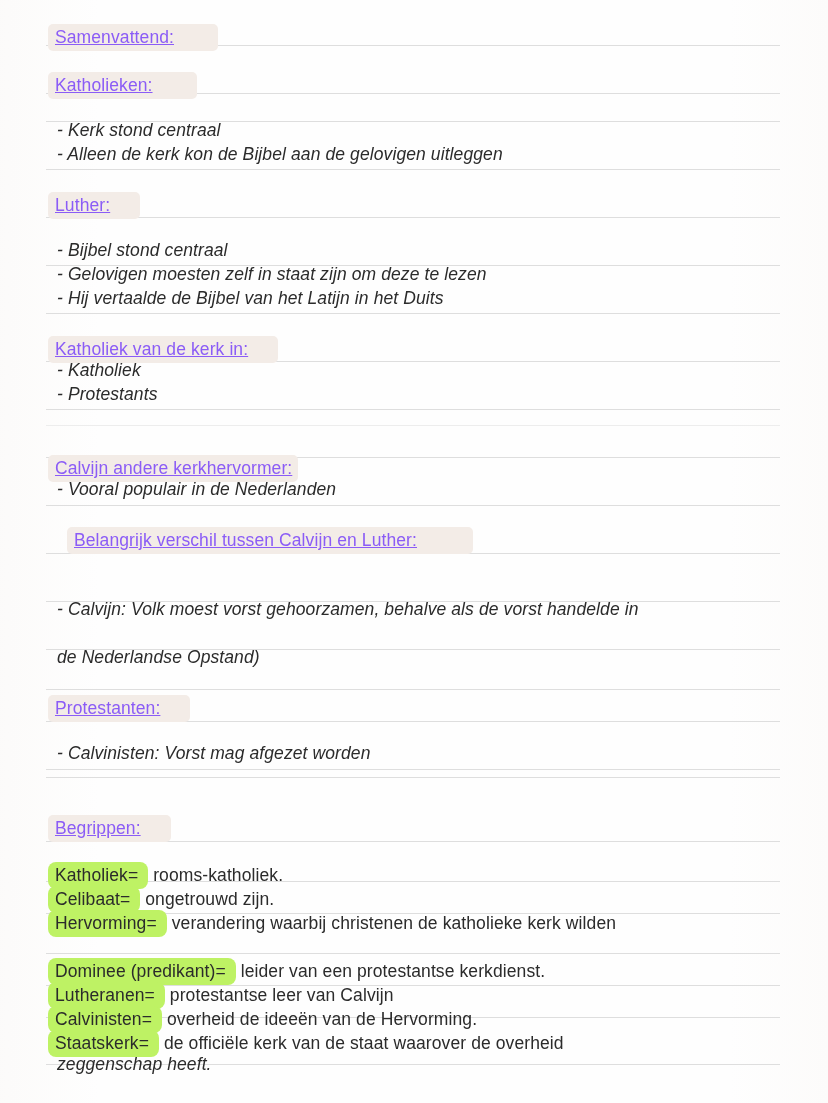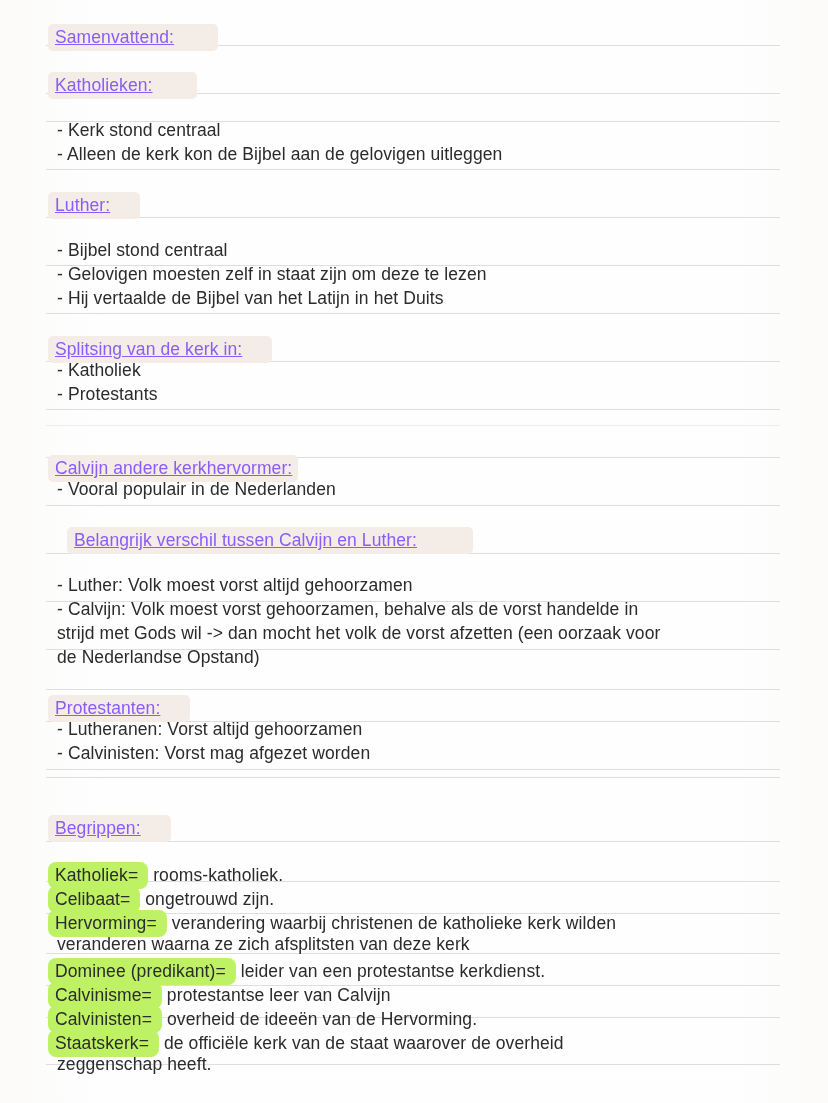--- a/index.html
+++ b/index.html
@@ -89,21 +89,21 @@
 
   
   .term {
     display: inline-block;
     padding: 3px 10px 4px 7px;
     margin-left: -7px;
     border-radius: 8px;
     background: #bef264;
   }
 
-  .plain { color: #2b2b2b; }
+  .plain { color: #2b2b2b; font-style: italic; }
 </style>
 </head>
 <body>
 
 <div id="page">
 
   <div id="paper-tint"></div>
 
   <div id="rules">
     <div class="rule" style="top:45px"></div>
@@ -149,67 +149,63 @@
 
     <div class="line" style="left:55px; top:192px">
       <span class="hl wide3">Luther:</span>
     </div>
 
     <div class="line plain" style="left:57px; top:240px">- Bijbel stond centraal</div>
     <div class="line plain" style="left:57px; top:264px">- Gelovigen moesten zelf in staat zijn om deze te lezen</div>
     <div class="line plain" style="left:57px; top:288px">- Hij vertaalde de Bijbel van het Latijn in het Duits</div>
 
     <div class="line" style="left:55px; top:336px">
-      <span class="hl wide3">Splitsing van de kerk in:</span>
+      <span class="hl wide3">Katholiek van de kerk in:</span>
     </div>
 
     <div class="line plain" style="left:57px; top:360px">- Katholiek</div>
     <div class="line plain" style="left:57px; top:384px">- Protestants</div>
 
     <div class="line" style="left:55px; top:455px">
       <span class="hl tight">Calvijn andere kerkhervormer:</span>
     </div>
 
     <div class="line plain" style="left:57px; top:479px">- Vooral populair in de Nederlanden</div>
 
     <div class="line" style="left:55px; top:527px">
       <span class="hl wide2">Belangrijk verschil tussen Calvijn en Luther:</span>
     </div>
 
-    <div class="line plain" style="left:57px; top:575px">- Luther: Volk moest vorst altijd gehoorzamen</div>
     <div class="line plain" style="left:57px; top:599px">- Calvijn: Volk moest vorst gehoorzamen, behalve als de vorst handelde in</div>
-    <div class="line plain" style="left:57px; top:623px">strijd met Gods wil -&gt; dan mocht het volk de vorst afzetten (een oorzaak voor</div>
     <div class="line plain" style="left:57px; top:647px">de Nederlandse Opstand)</div>
 
     <div class="line" style="left:55px; top:695px">
       <span class="hl wide3">Protestanten:</span>
     </div>
 
-    <div class="line plain" style="left:57px; top:719px">- Lutheranen: Vorst altijd gehoorzamen</div>
     <div class="line plain" style="left:57px; top:743px">- Calvinisten: Vorst mag afgezet worden</div>
 
     <div class="line" style="left:55px; top:815px">
       <span class="hl wide3">Begrippen:</span>
     </div>
 
     <div class="line" style="left:55px; top:862px">
       <span class="term">Katholiek=</span><span> rooms-katholiek.</span>
     </div>
     <div class="line" style="left:55px; top:886px">
       <span class="term">Celibaat=</span><span> ongetrouwd zijn.</span>
     </div>
     <div class="line" style="left:55px; top:910px">
       <span class="term">Hervorming=</span><span> verandering waarbij christenen de katholieke kerk wilden</span>
     </div>
-    <div class="line plain" style="left:57px; top:934px">veranderen waarna ze zich afsplitsten van deze kerk</div>
     <div class="line" style="left:55px; top:958px">
       <span class="term">Dominee (predikant)=</span><span> leider van een protestantse kerkdienst.</span>
     </div>
     <div class="line" style="left:55px; top:982px">
-      <span class="term">Calvinisme=</span><span> protestantse leer van Calvijn</span>
+      <span class="term">Lutheranen=</span><span> protestantse leer van Calvijn</span>
     </div>
     <div class="line" style="left:55px; top:1006px">
       <span class="term">Calvinisten=</span><span> overheid de ideeën van de Hervorming.</span>
     </div>
     <div class="line" style="left:55px; top:1030px">
       <span class="term">Staatskerk=</span><span> de officiële kerk van de staat waarover de overheid</span>
     </div>
     <div class="line plain" style="left:57px; top:1054px">zeggenschap heeft.</div>
 
   </div>

